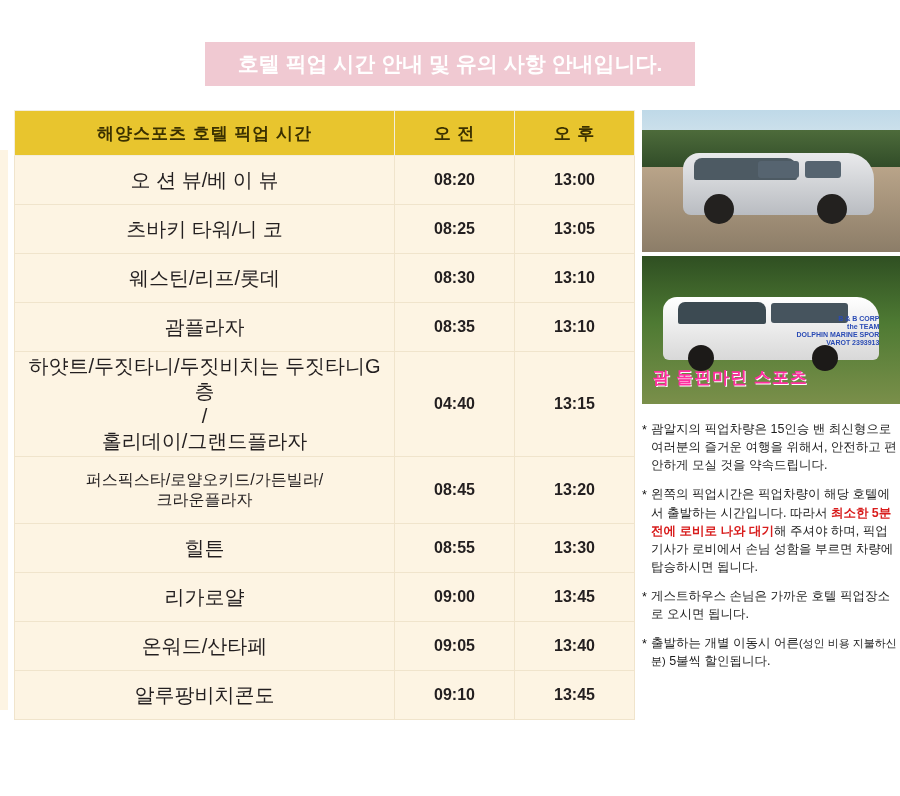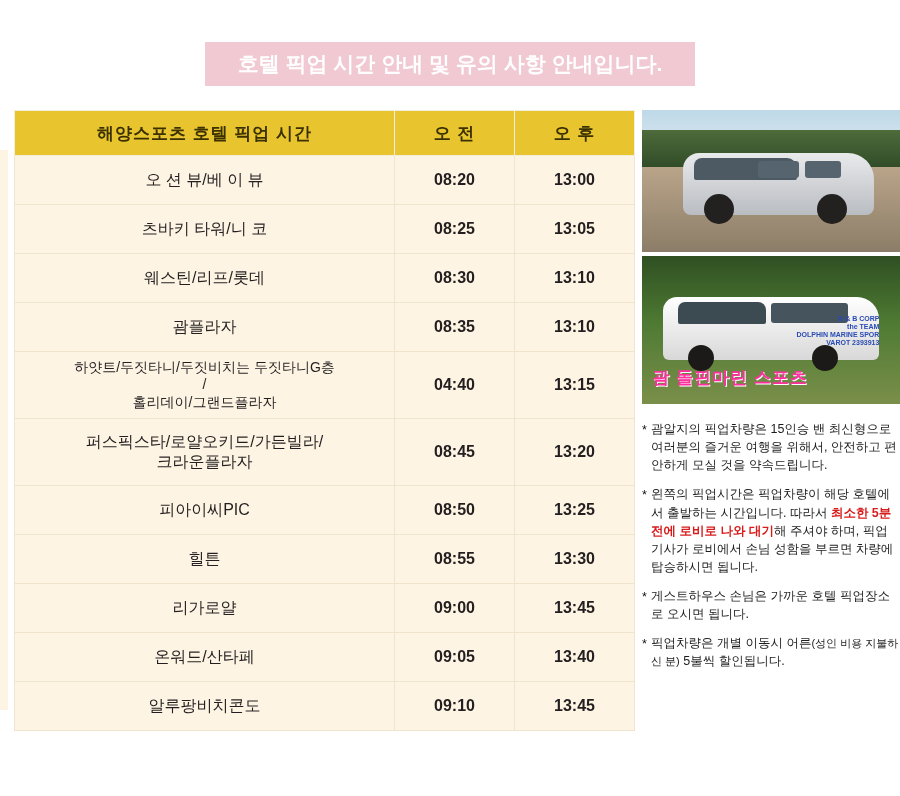--- a/index.html
+++ b/index.html
@@ -75,30 +75,30 @@
     height: 42px;
     border: 1px solid #f3eddc;
     letter-spacing: 1px;
   }
   table.schedule td {
     background: #fdf4e3;
     border: 1px solid #f0e4cc;
     height: 44px;
     text-align: center;
     vertical-align: middle;
-    font-size: 16px;
+    font-size: 20px;
     color: #231f20;
     padding: 2px 4px;
   }
   table.schedule td.time {
     font-size: 16px;
     font-weight: bold;
   }
   table.schedule td.hotel.small {
-    font-size: 14px;
+    font-size: 20px;
     line-height: 1.25;
   }
   table.schedule td.hotel.mid {
     font-size: 16px;
     line-height: 1.25;
   }
   table.schedule tr.tall td { height: 62px; }
 
   
   .right-col {
@@ -268,25 +268,20 @@
             <td class="hotel small">하얏트/두짓타니/두짓비치는 두짓타니G층<br>/<br>홀리데이/그랜드플라자</td>
             <td class="time">04:40</td>
             <td class="time">13:15</td>
           </tr>
           <tr class="tall">
             <td class="hotel mid">퍼스픽스타/로얄오키드/가든빌라/<br>크라운플라자</td>
             <td class="time">08:45</td>
             <td class="time">13:20</td>
           </tr>
           <tr>
-            <td class="hotel">피아이씨PIC</td>
-            <td class="time">08:50</td>
-            <td class="time">13:25</td>
-          </tr>
-          <tr>
             <td class="hotel">힐튼</td>
             <td class="time">08:55</td>
             <td class="time">13:30</td>
           </tr>
           <tr>
             <td class="hotel">리가로얄</td>
             <td class="time">09:00</td>
             <td class="time">13:45</td>
           </tr>
           <tr>
@@ -325,16 +320,16 @@
       <div class="ph2-t1"></div>
       <div class="ph2-t2"></div>
       <div class="ph2-logo">B &amp; B CORP<br>the TEAM<br>DOLPHIN MARINE SPOR<br>VAROT 2393913</div>
       <div class="ph2-caption">괌 돌핀마린 스포츠</div>
     </div>
 
     <div class="notes" id="notes-list">
         <div class="note"><span class="star">*</span><span>괌알지의 픽업차량은 15인승 밴 최신형으로 여러분의 즐거운 여행을 위해서, 안전하고 편안하게 모실 것을 약속드립니다.</span></div>
         <div class="note"><span class="star">*</span><span>왼쪽의 픽업시간은 픽업차량이 해당 호텔에서 출발하는 시간입니다. 따라서 </span><span class="hl">최소한 5분 전에 로비로 나와 대기</span><span>해 주셔야 하며, 픽업 기사가 로비에서 손님 성함을 부르면 차량에 탑승하시면 됩니다.</span></div>
         <div class="note"><span class="star">*</span><span>게스트하우스 손님은 가까운 호텔 픽업장소로 오시면 됩니다.</span></div>
-        <div class="note"><span class="star">*</span><span>픽업차량은 개별 이동시 어른</span><span class="tiny">(성인 비용 지불하신 분)</span><span> 5불씩 할인됩니다.</span></div>
+        <div class="note"><span class="star">*</span><span>출발하는 개별 이동시 어른</span><span class="tiny">(성인 비용 지불하신 분)</span><span> 5불씩 할인됩니다.</span></div>
       </div>
   </div>
 </div>
 
 </body></html>

